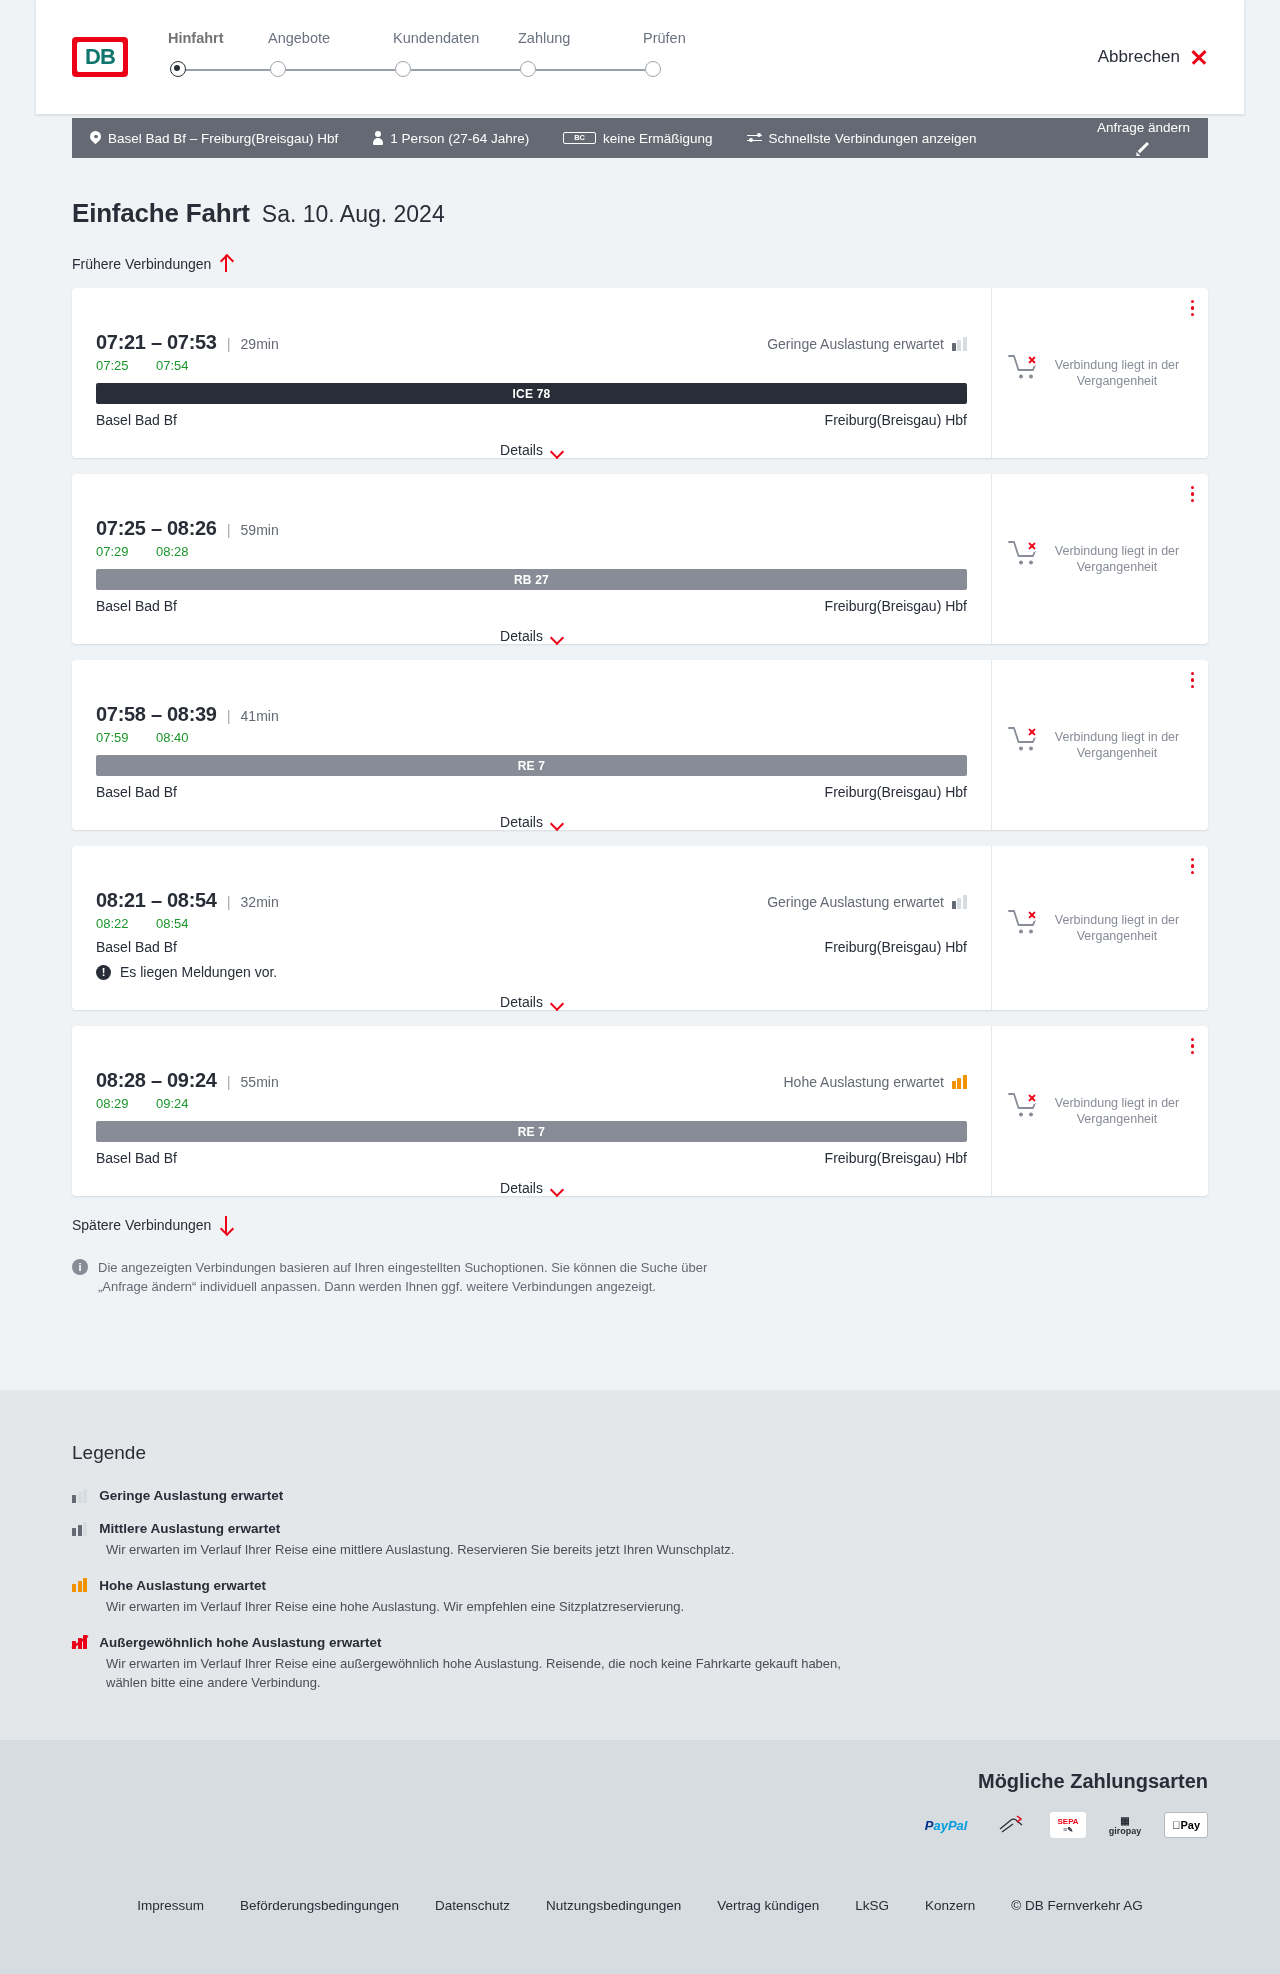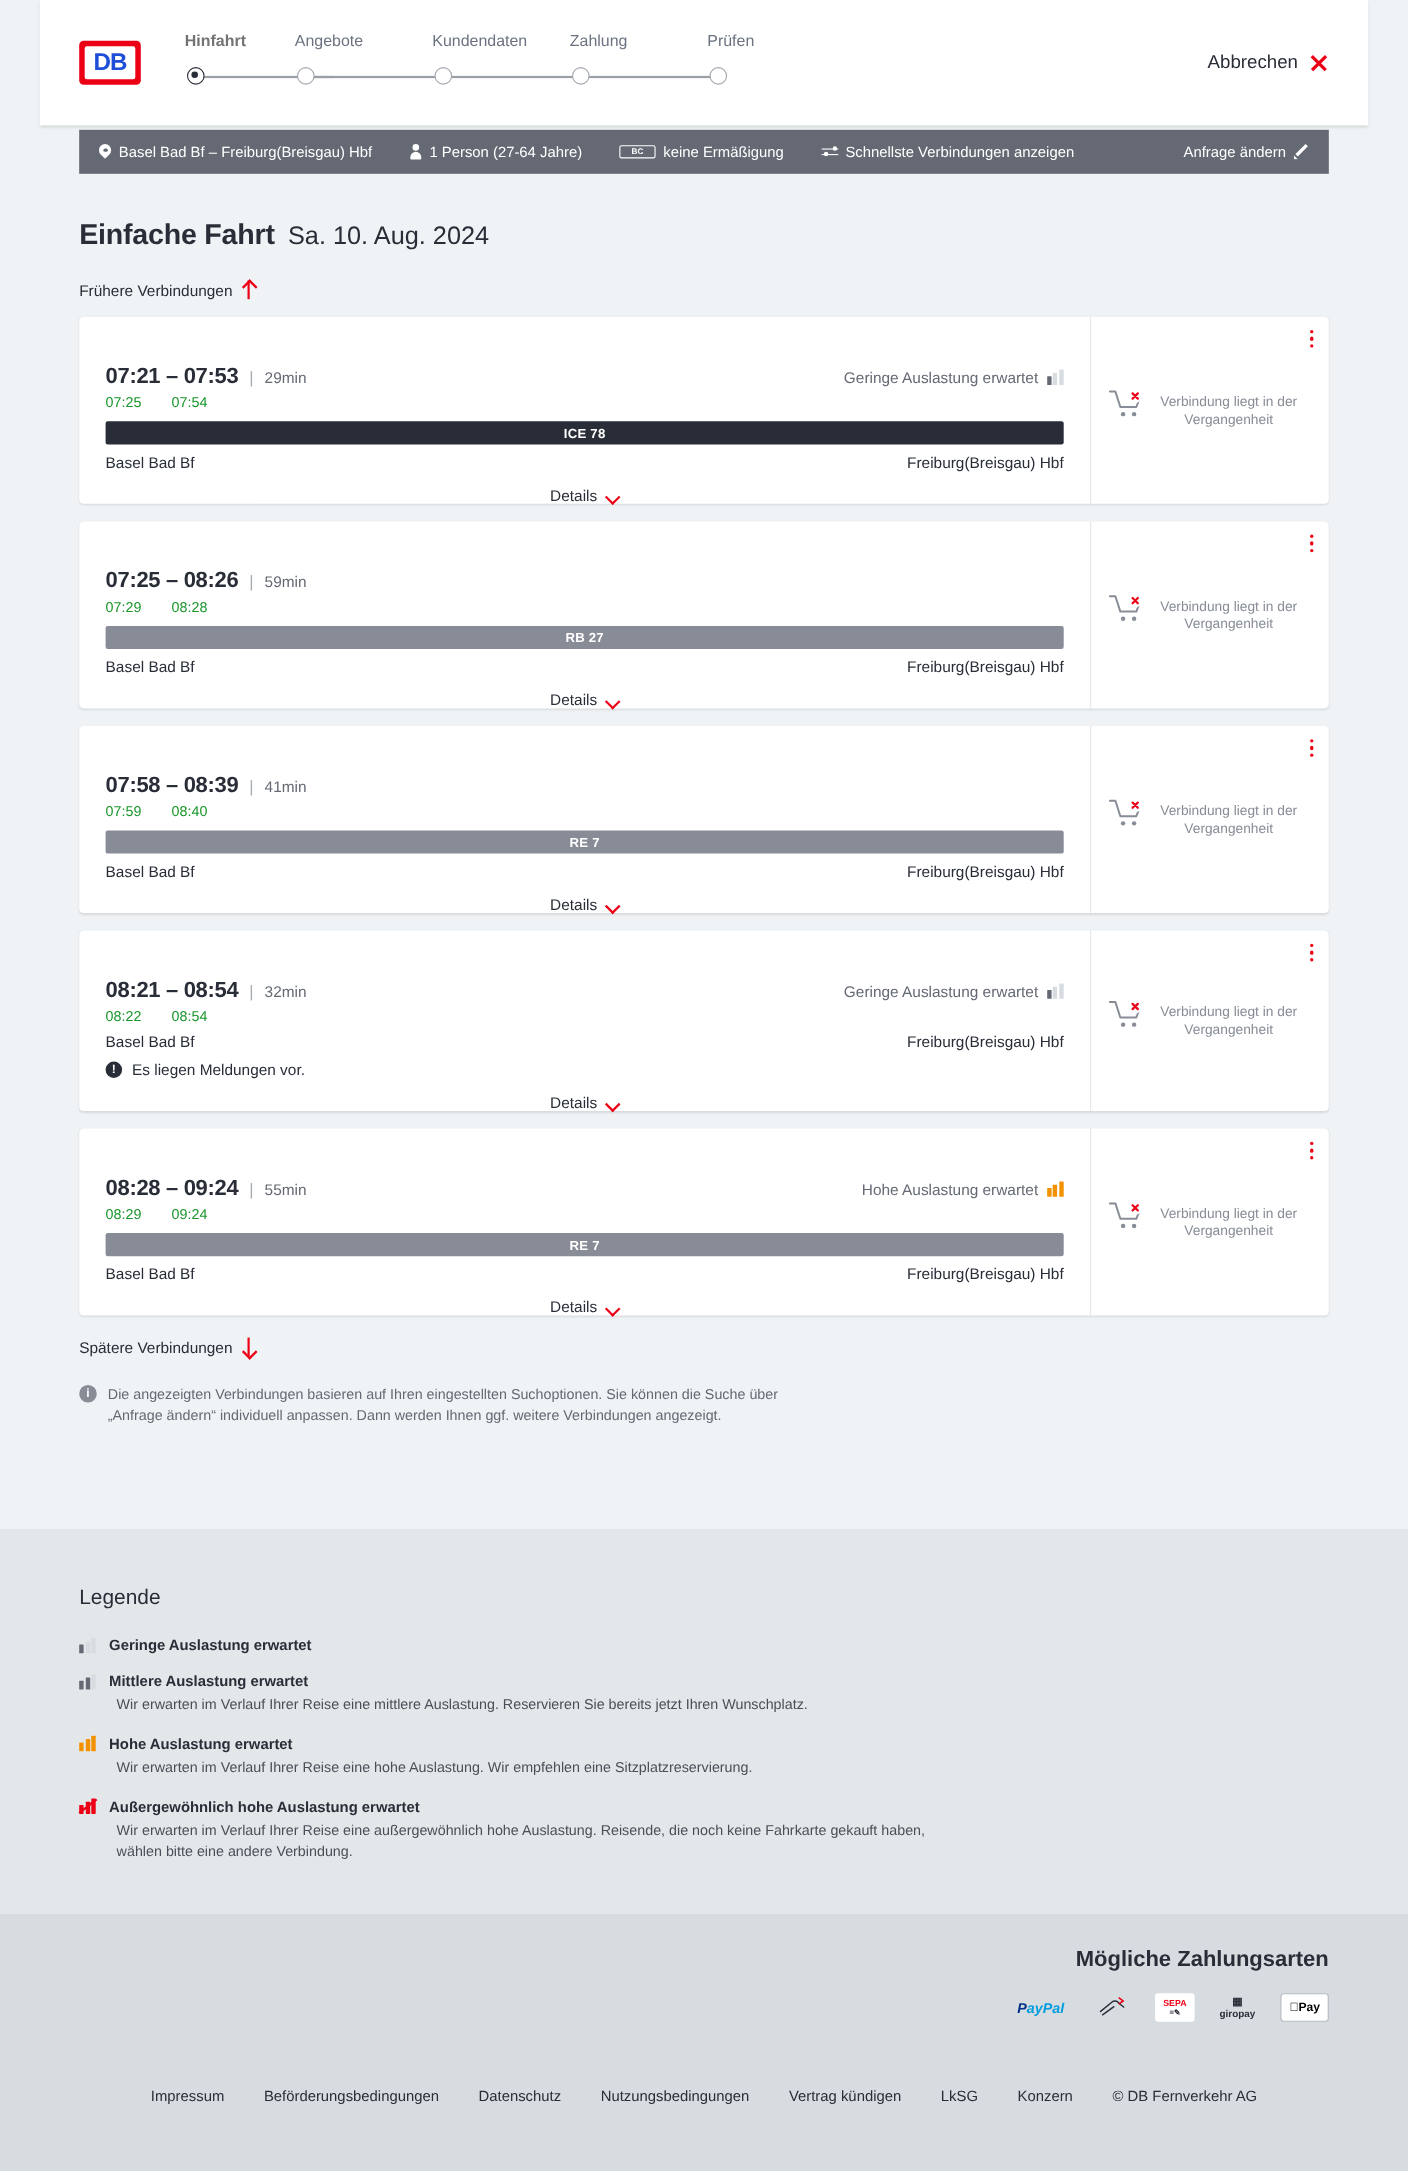--- a/index.html
+++ b/index.html
@@ -19,21 +19,21 @@
     display: flex; align-items: center;
   }
   .db-logo {
     margin-left: 36px; width: 56px; height: 40px; background: #ec0016;
     border-radius: 4px; display: flex; align-items: center; justify-content: center;
     flex: none;
   }
   .db-logo-inner {
     width: 46px; height: 30px; background: #fff; border-radius: 2px;
     display: flex; align-items: center; justify-content: center;
-    color: #1d4ed8; font-weight: 900; font-size: 22px; letter-spacing: -1px;
+    color: #0f766e; font-weight: 900; font-size: 22px; letter-spacing: -1px;
     font-family: "Liberation Sans", sans-serif;
   }
   .stepper { margin-left: 40px; position: relative; display: flex; }
   .step { width: 125px; position: relative; text-align: left; }
   .step:first-child { width: 100px; }
   .step-label { font-size: 14.5px; color: #6b7280; white-space: nowrap; }
   .step.active .step-label { color: #737373; font-weight: bold; }
   .step-dot-row { position: relative; height: 26px; margin-top: 12px; }
   .step-line {
     position: absolute; left: 10px; top: 11px; height: 2px; background: #9aa0a8;
@@ -63,21 +63,21 @@
   .x-icon::before { transform: rotate(45deg); }
   .x-icon::after { transform: rotate(-45deg); }
 
   
   .summary-bar {
     position: absolute; left: 72px; top: 118px; width: 1136px; height: 40px;
     background: #646973; color: #fff; display: flex; align-items: center;
     padding: 0 18px; font-size: 13.5px;
   }
   .sum-item { display: flex; align-items: center; gap: 7px; margin-right: 34px; white-space: nowrap; }
-  .sum-item.last { margin-left: auto; margin-right: 0; cursor: pointer; }
+  .sum-item.last { margin-left: auto; margin-right: 0; cursor: pointer; flex-direction: column; }
   .pin-icon { width: 11px; height: 14px; position: relative; flex:none; }
   .pin-icon::before {
     content:""; position:absolute; left:0; top:0; width:11px; height:11px;
     border-radius:50% 50% 50% 0; transform: rotate(-45deg); background:#fff;
   }
   .pin-icon::after {
     content:""; position:absolute; left:4px; top:3.5px; width:3.5px; height:3.5px;
     border-radius:50%; background:#646973;
   }
   .person-icon { width: 11px; height: 14px; position: relative; flex:none; }

